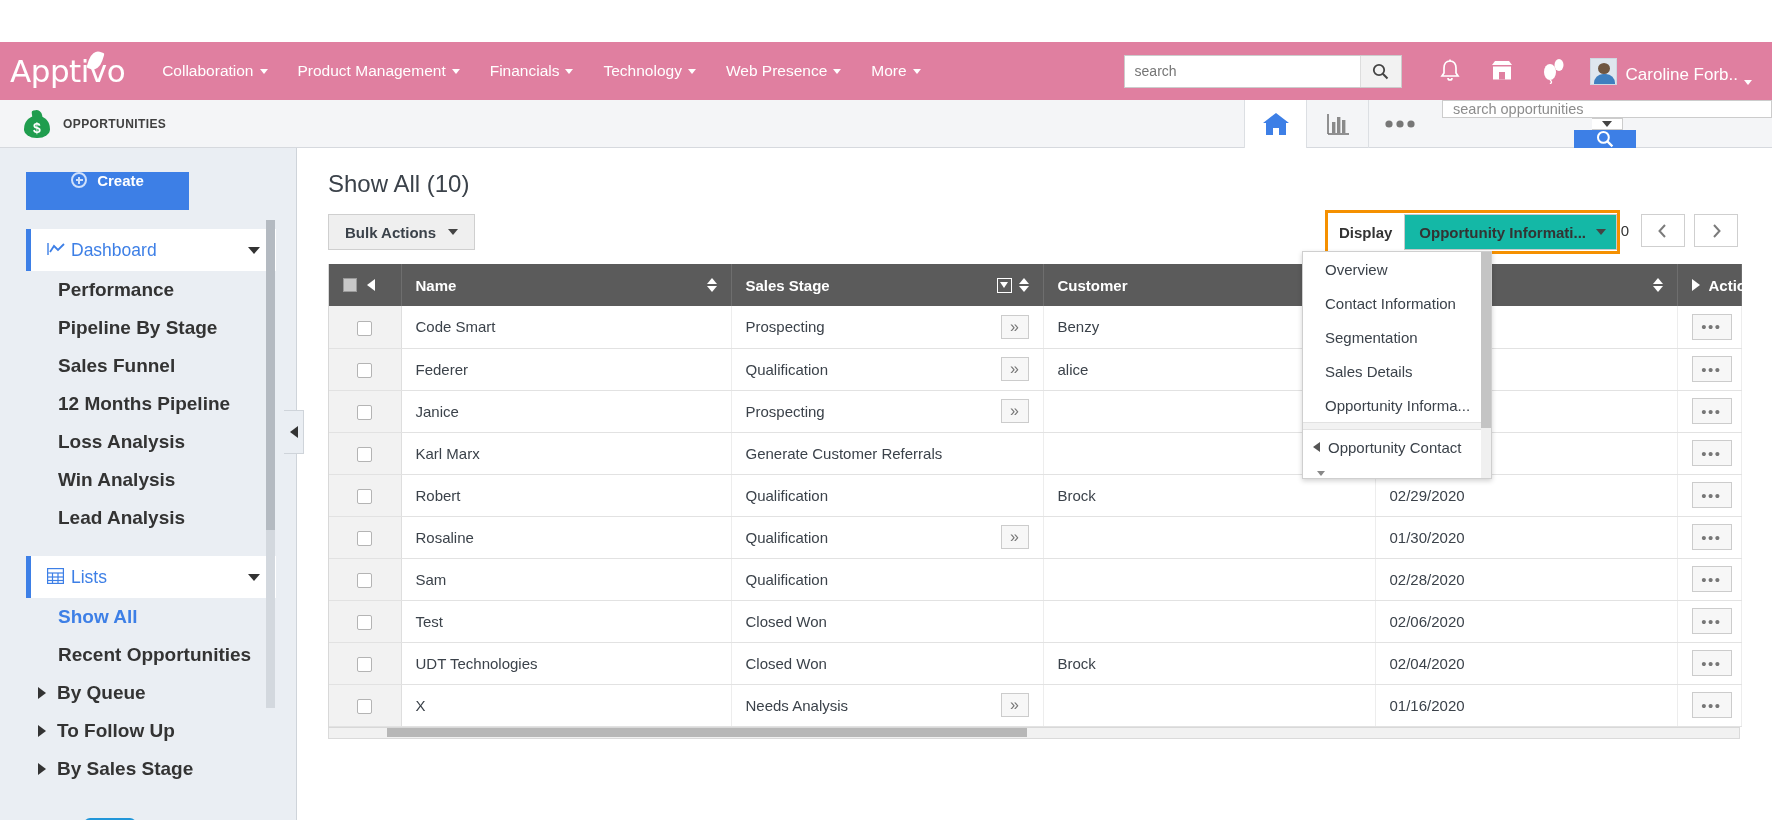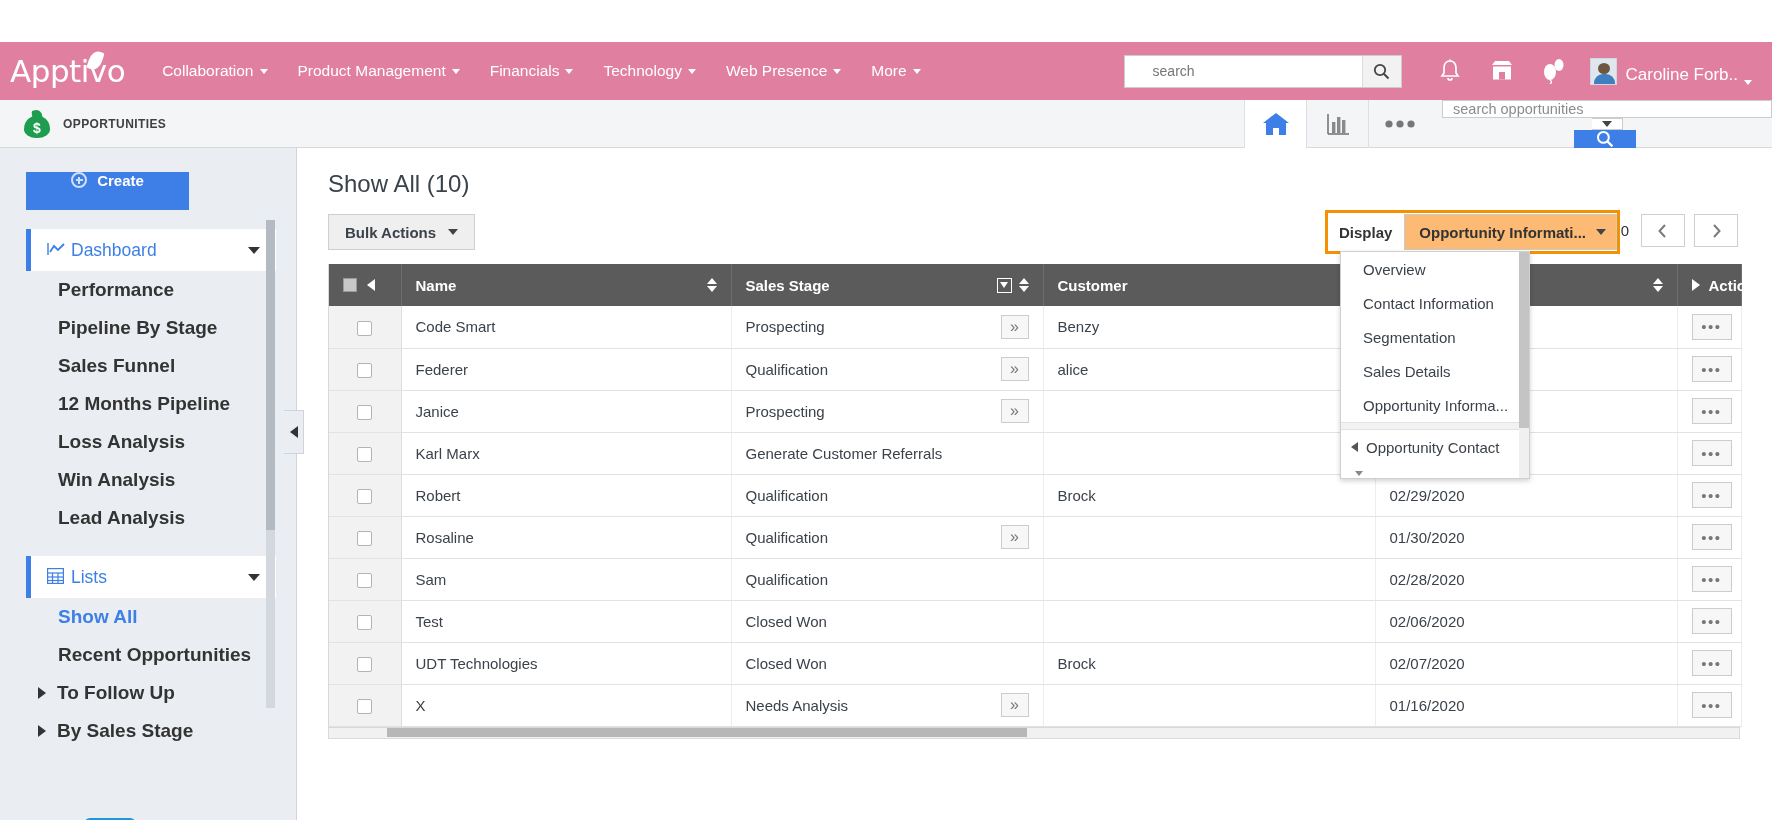--- a/index.html
+++ b/index.html
@@ -42,21 +42,21 @@
   .topnav-right {
     margin-left: auto; display: flex; align-items: center; gap: 0px;
     padding-right: 14px;
   }
   .globalsearch {
     display: flex; align-items: stretch; height: 33px;
     background: #fff; border: 1px solid #ccc; width: 278px;
     margin-right: 22px;
   }
   .globalsearch input {
-    flex: 1; border: 0; outline: none; padding: 0 28px;
+    flex: 1; border: 0; outline: none; padding: 0 10px;
     font-size: 14px; color: #777; font-family: "Liberation Sans", sans-serif;
   }
   .globalsearch .sbtn {
     width: 41px; background: #f2f2f2; border-left: 1px solid #ddd;
     display: flex; align-items: center; justify-content: center;
     cursor: pointer;
   }
   .icon-btn {
     width: 52px; height: 58px; display: flex; align-items: center;
     justify-content: center; cursor: pointer;
@@ -227,38 +227,38 @@
     border-top: 6px solid #444;
   }
   .display-wrap {
     position: absolute; right: 118px; top: -4px;
     border: 3px solid #f59000; background: #fff;
     display: flex; align-items: center; height: 44px; padding: 0 0 0 11px;
     z-index: 30;
   }
   .display-label { font-size: 15px; font-weight: bold; color: #333; padding-right: 12px; }
   .display-select {
-    height: 36px; min-width: 202px; background: #fdba74; border: 1px solid #cbcbcb;
+    height: 36px; min-width: 202px; background: #14b8a6; border: 1px solid #cbcbcb;
     display: flex; align-items: center; justify-content: space-between;
     padding: 0 10px 0 14px; font-size: 15px; font-weight: bold; color: #333;
     cursor: pointer; gap: 10px;
   }
   .pager {
     position: absolute; right: 0; top: 0; display: flex; align-items: center; gap: 0;
   }
   .pager-text { font-size: 15px; color: #333; margin-right: 12px; }
   .pager-btn {
     width: 44px; height: 33px; border: 1px solid #cfcfcf; background: #fff;
     display: flex; align-items: center; justify-content: center; cursor: pointer;
   }
   .pager-btn + .pager-btn { margin-left: 9px; }
 
   
   .dd-menu {
-    position: absolute; left: 1042px; top: 103px; width: 190px;
+    position: absolute; left: 1004px; top: 103px; width: 190px;
     background: #fff; border: 1px solid #cfcfcf; z-index: 40;
     box-shadow: 0 2px 5px rgba(0,0,0,0.18);
   }
   .dd-item {
     height: 34px; display: flex; align-items: center; padding-left: 22px;
     font-size: 15px; color: #3b424a; cursor: pointer; white-space: nowrap;
   }
   .dd-sep { height: 8px; background: #f2f2f2; border-top: 1px solid #e2e2e2; border-bottom: 1px solid #e2e2e2; }
   .dd-item.sub { padding-left: 10px; gap: 8px; }
   .tri-left {
@@ -534,20 +534,24 @@
       </span>
       <span class="glabel">Lists</span>
       <i class="chev-down"></i>
     </div>
     <div class="nav-sub active">
         <span>Show All</span>
       </div>
     <div class="nav-sub">
         <span>Recent Opportunities</span>
       </div>
+    <div class="nav-sub arrowed">
+      <i class="chev-right"></i>
+      <span>By Queue</span>
+    </div>
     <div class="nav-sub arrowed">
       <i class="chev-right"></i>
       <span>To Follow Up</span>
     </div>
     <div class="nav-sub arrowed">
       <i class="chev-right"></i>
       <span>By Sales Stage</span>
     </div>
 
     <div class="sb-scroll"></div>
@@ -816,21 +820,21 @@
           </tr>
           <tr>
             <td class="cell-chk"><span class="row-chk"></span></td>
             <td>UDT Technologies</td>
             <td>
                 <div class="stage-cell">
                   <span>Closed Won</span>
                 </div>
               </td>
             <td>Brock</td>
-            <td>02/07/2020</td>
+            <td>02/04/2020</td>
             <td>
                 <div class="actions-btn">
                   <span class="dots">•••</span>
                 </div>
               </td>
           </tr>
           <tr>
             <td class="cell-chk"><span class="row-chk"></span></td>
             <td>X</td>
             <td>

